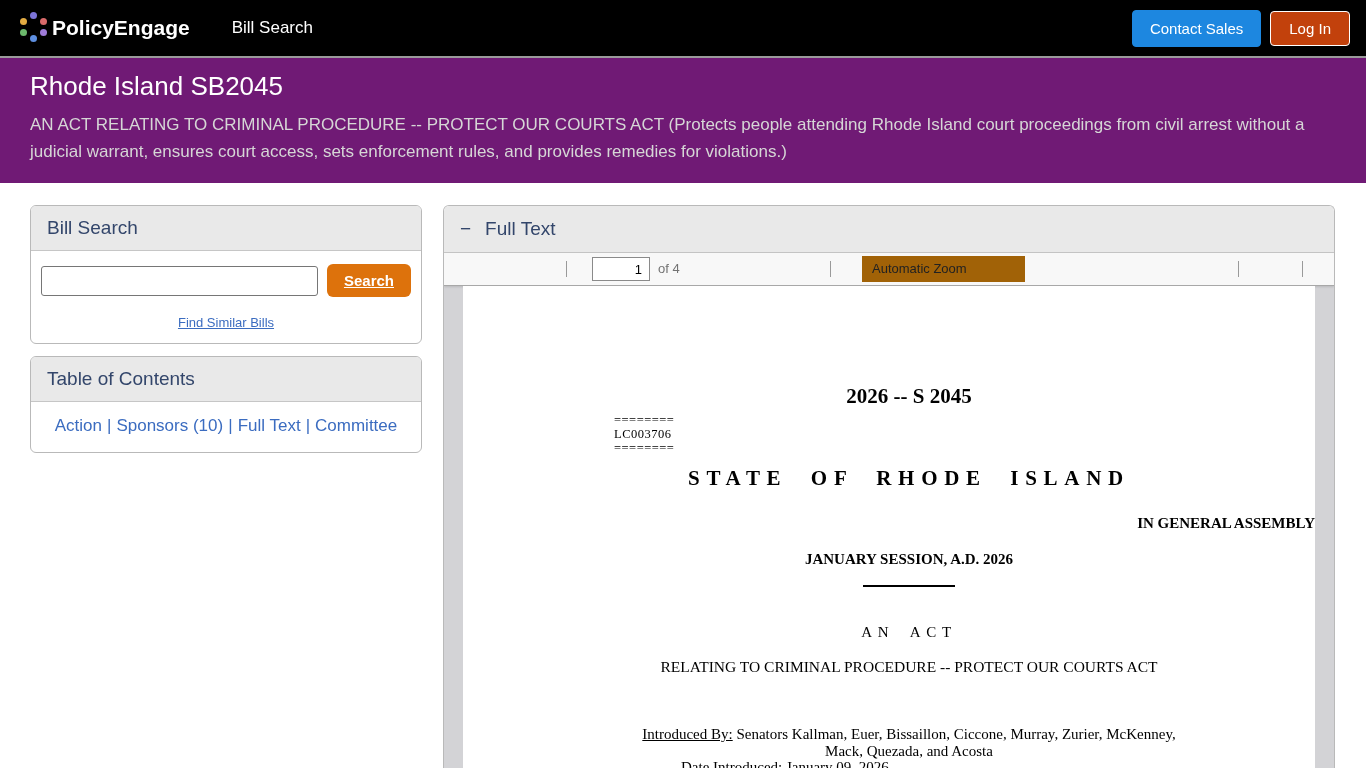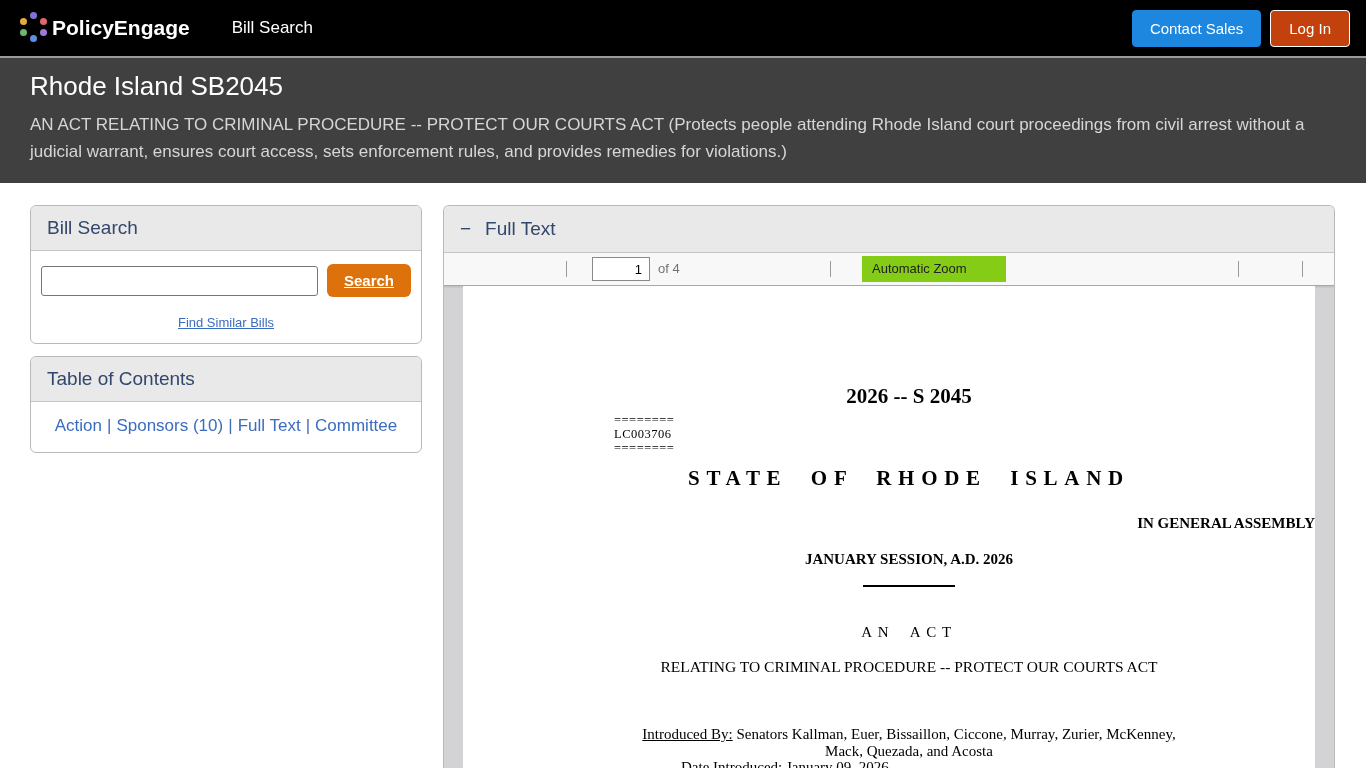--- a/index.html
+++ b/index.html
@@ -6,28 +6,28 @@
   html,body { width:1366px; height:768px; overflow:hidden; background:#fff;
               font-family:"Liberation Sans", sans-serif; }
 
   
   .nav { height:58px; background:#000; display:flex; align-items:center;
          padding:0 16px; border-bottom:2px solid #9a9a9a; }
   .logo { position:relative; width:36px; height:36px; flex:0 0 auto; }
   .logo i { position:absolute; width:7px; height:7px; border-radius:50%; }
   .brand { color:#fff; font-size:21px; font-weight:bold; }
   .navlink { color:#fff; font-size:17px; margin-left:42px; cursor:pointer; }
-  .nav-right { margin-left:auto; display:flex; gap:9px; }
+  .nav-right { margin-left:auto; display:flex; align-items:center; gap:9px; }
   .btn-blue { background:#1d87e0; color:#fff; border:1px solid #1d87e0; border-radius:4px;
               font-size:15px; padding:9px 17px; cursor:pointer; font-family:inherit; }
   .btn-ghost { background:#c2410c; color:#fff; border:1px solid #fff; border-radius:4px;
                font-size:15px; padding:8px 18px; cursor:pointer; font-family:inherit; }
 
   
-  .hero { background:#404040; padding:13px 30px 24px; height:125px; }
+  .hero { background:#701a75; padding:13px 30px 24px; height:125px; }
   .hero h1 { color:#fff; font-size:26px; font-weight:500; margin-bottom:9px; }
   .hero p  { color:#d6d6d6; font-size:17px; line-height:27px; max-width:1306px; }
 
   
   .content { position:relative; padding-top:22px; }
   .card { border:1px solid #b9b9b9; border-radius:6px; background:#fff; overflow:hidden; }
   .card-header { background:#e9e9e9; border-bottom:1px solid #c6c6c6;
                  padding:11px 16px; font-size:19px; color:#33466b; }
 
   .sidebar { position:absolute; left:30px; top:22px; width:392px; }
@@ -52,22 +52,22 @@
                  display:flex; align-items:center; padding:0 16px; font-size:19px; color:#33466b; }
   .collapse-ic { margin-right:14px; cursor:pointer; font-size:19px; color:#33466b; }
 
   .pdf-toolbar { position:relative; height:33px; background:#f8f8f8;
                  border-bottom:1px solid #a8a8a8; box-shadow:0 1px 2px rgba(0,0,0,.12); }
   .tb-sep { position:absolute; top:8px; width:1px; height:16px; background:#9a9a9a; }
   .page-input { position:absolute; left:148px; top:4px; width:58px; height:24px;
                 border:1px solid #8a8a8a; font-size:13px; text-align:right;
                 padding-right:7px; font-family:inherit; background:#fff; }
   .page-count { position:absolute; left:214px; top:0; line-height:32px; font-size:13px; color:#737373; }
-  .zoom-select { position:absolute; left:418px; top:3px; width:144px; height:26px;
-                 background:#84cc16; font-size:13px; color:#222; line-height:26px;
+  .zoom-select { position:absolute; left:418px; top:3px; width:163px; height:26px;
+                 background:#a16207; font-size:13px; color:#222; line-height:26px;
                  padding-left:10px; cursor:pointer; }
 
   .pdf-area { display:flex; height:483px; background:#d3d3d6; }
   .gutter { width:19px; background:#d3d3d6; flex:0 0 auto; }
   .doc-page { flex:1; background:#fff; position:relative;
               font-family:"Liberation Serif", serif; color:#000; overflow:hidden; }
   .doc-center { position:absolute; left:40px; right:0; text-align:center; }
   .doc-billnum { top:98px; font-size:21px; font-weight:bold; }
   .doc-stamp { position:absolute; left:151px; top:127px; font-size:12.5px;
                line-height:1.12; letter-spacing:.5px; }

